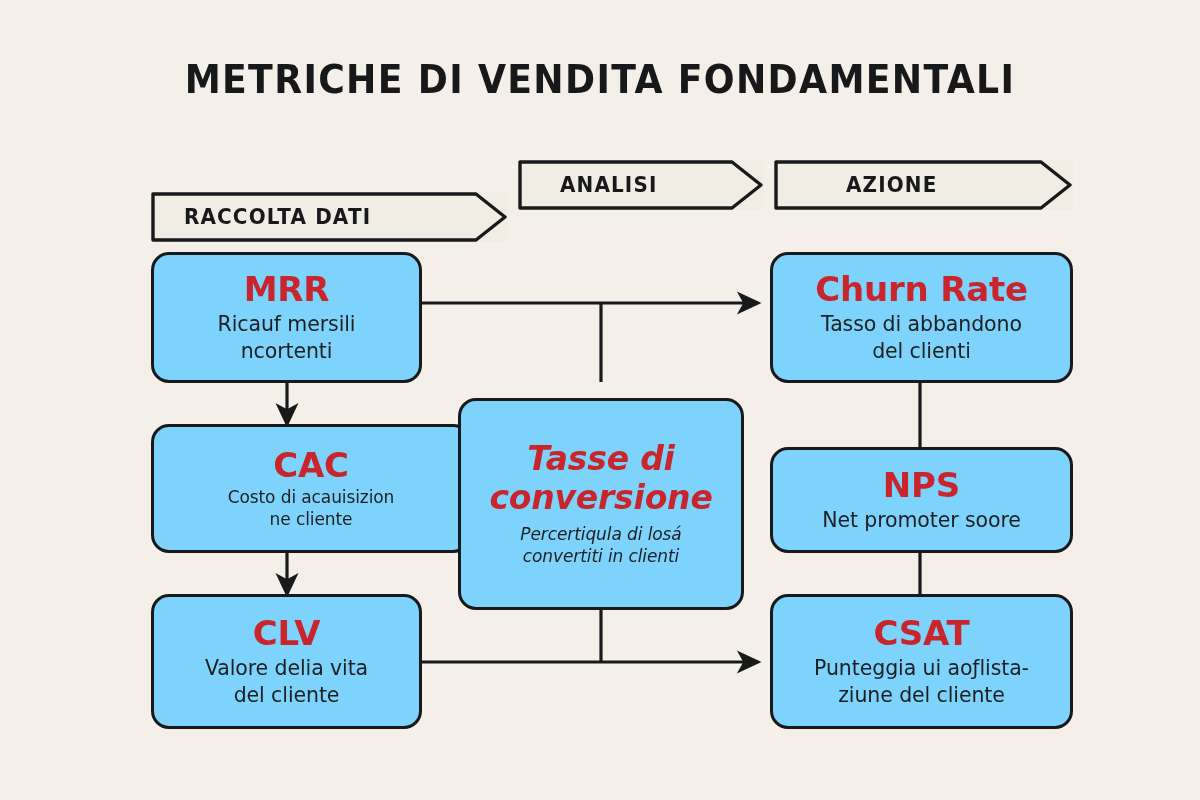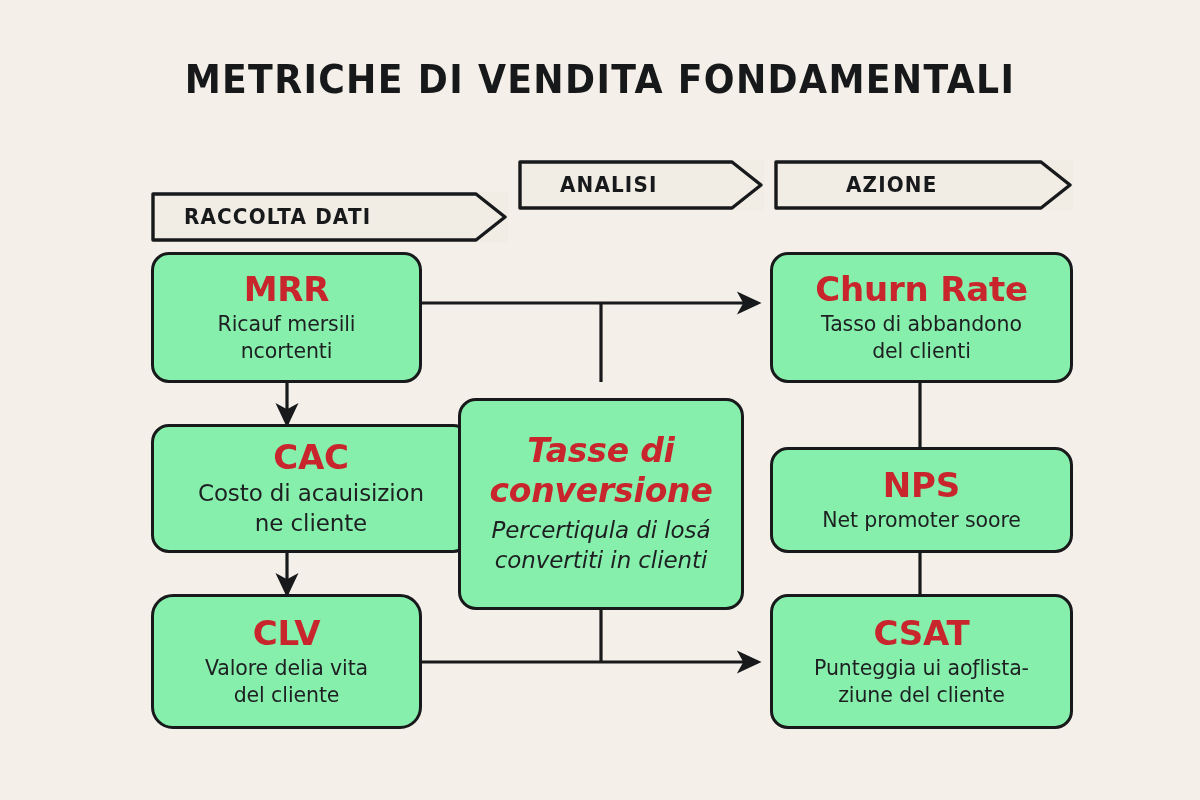--- a/index.html
+++ b/index.html
@@ -63,21 +63,21 @@
     white-space: nowrap;
     text-transform: uppercase;
     transform: scaleX(0.95);
     transform-origin: left center;
   }
 
   
   .node {
     position: absolute;
     box-sizing: border-box;
-    background: #86efac;
+    background: #7dd3fc;
     border: 3.2px solid #17191b;
     border-radius: 18px;
     display: flex;
     flex-direction: column;
     align-items: center;
     justify-content: center;
     text-align: center;
     padding: 6px 10px;
   }
   .node-title {
@@ -95,21 +95,21 @@
   }
   .node-desc {
     font-family: "DejaVu Sans", sans-serif;
     font-size: 20.5px;
     font-weight: 400;
     color: #1d1f21;
     line-height: 1.28;
     letter-spacing: -0.1px;
   }
   .node-desc.small {
-    font-size: 23px;
+    font-size: 17px;
   }
 
   
   #connectors {
     position: absolute;
     left: 0;
     top: 0;
     width: 1200px;
     height: 800px;
     pointer-events: none;
@@ -172,21 +172,21 @@
     <div class="node-desc">Ricauf mersili</div>
     <div class="node-desc">ncortenti</div>
   </div>
 
   <div class="node" style="left:151px; top:424px; width:320px; height:129px;">
     <div class="node-title">CAC</div>
     <div class="node-desc small">Costo di acauisizion</div>
     <div class="node-desc small">ne cliente</div>
   </div>
 
-  <div class="node" style="left:151px; top:594px; width:271px; height:135px;border-radius:22px;">
+  <div class="node" style="left:151px; top:594px; width:271px; height:135px;">
     <div class="node-title">CLV</div>
     <div class="node-desc">Valore delia vita</div>
     <div class="node-desc">del cliente</div>
   </div>
 
   <div class="node" style="left:458px; top:398px; width:286px; height:212px;font-style:italic;">
     <div class="node-title two-line">Tasse di</div>
     <div class="node-title two-line" style="margin-bottom:8px;">conversione</div>
     <div class="node-desc small">Percertiqula di losá</div>
     <div class="node-desc small">convertiti in clienti</div>

